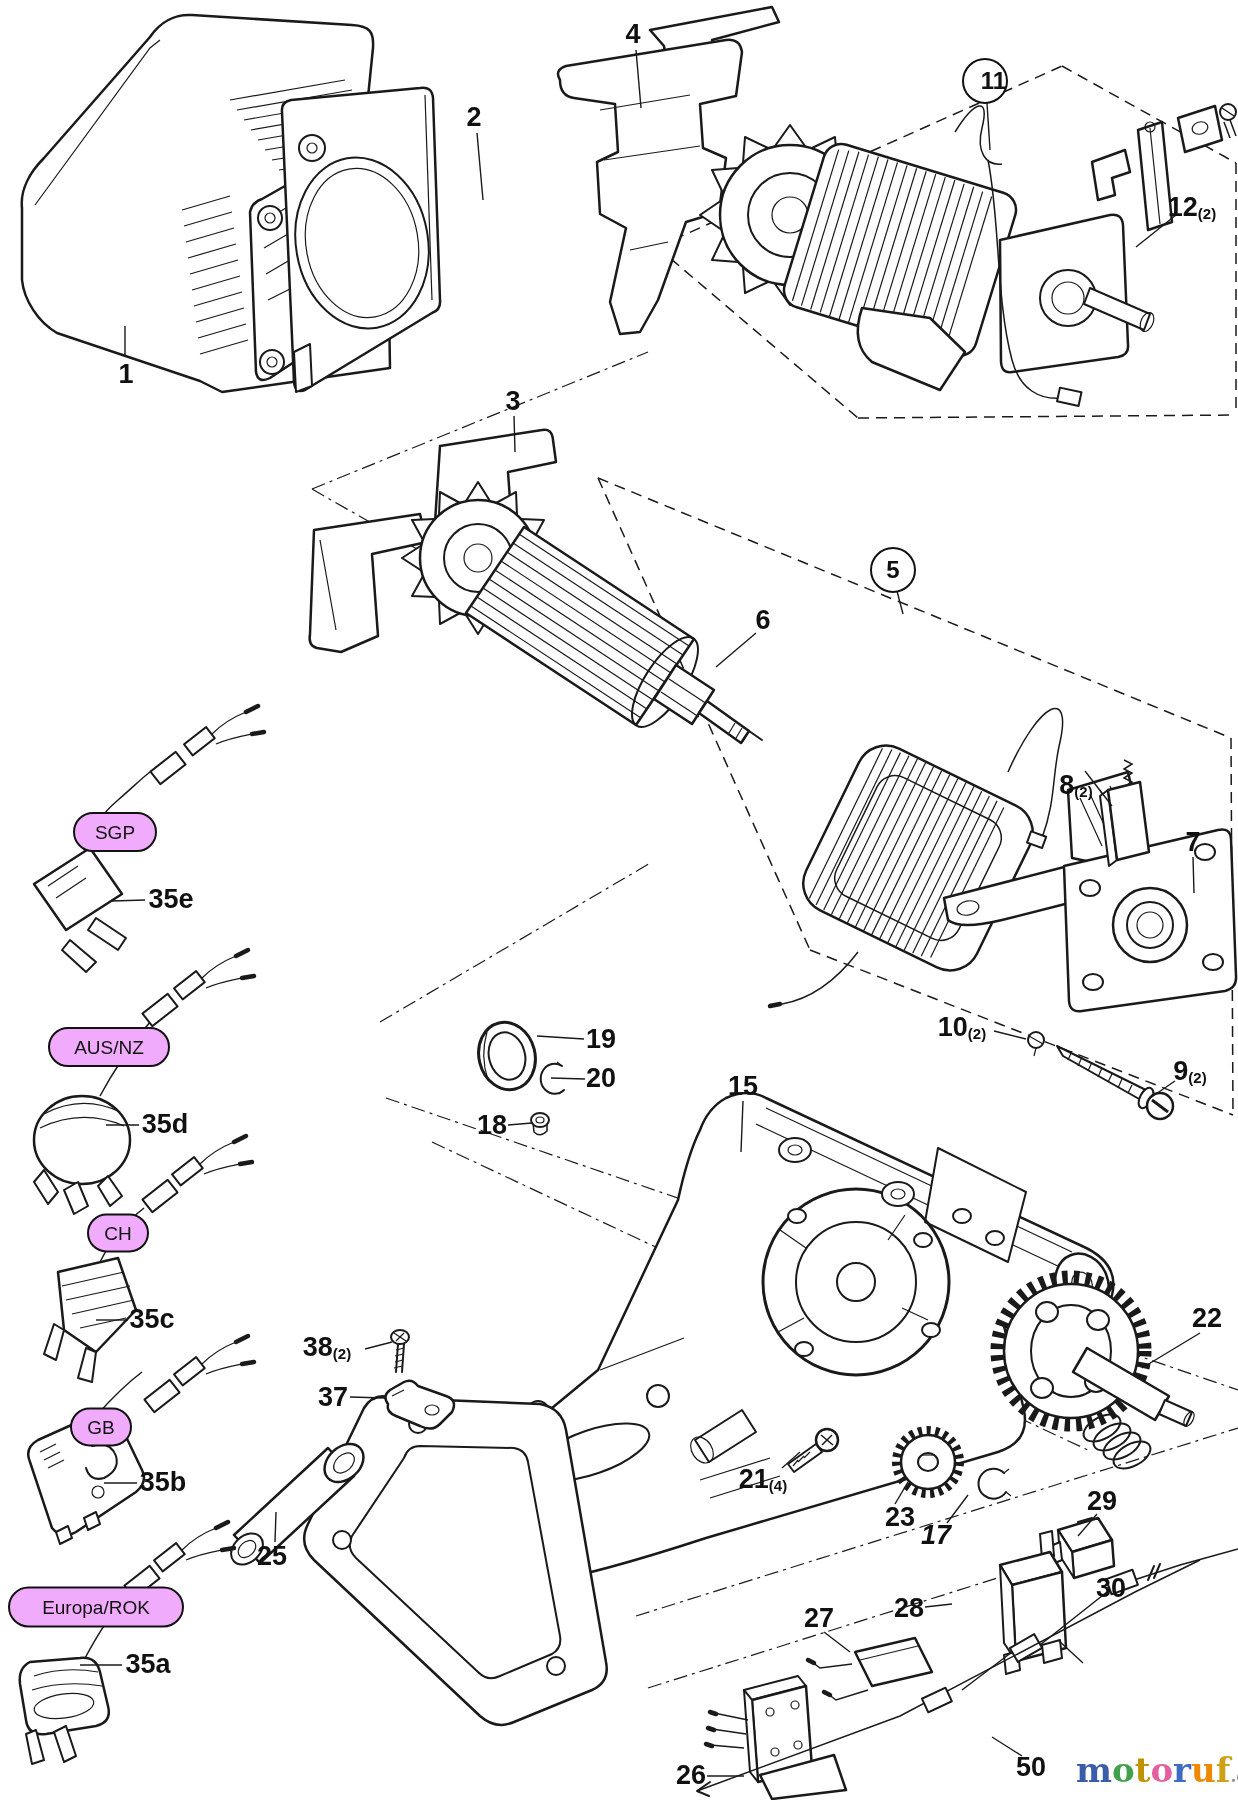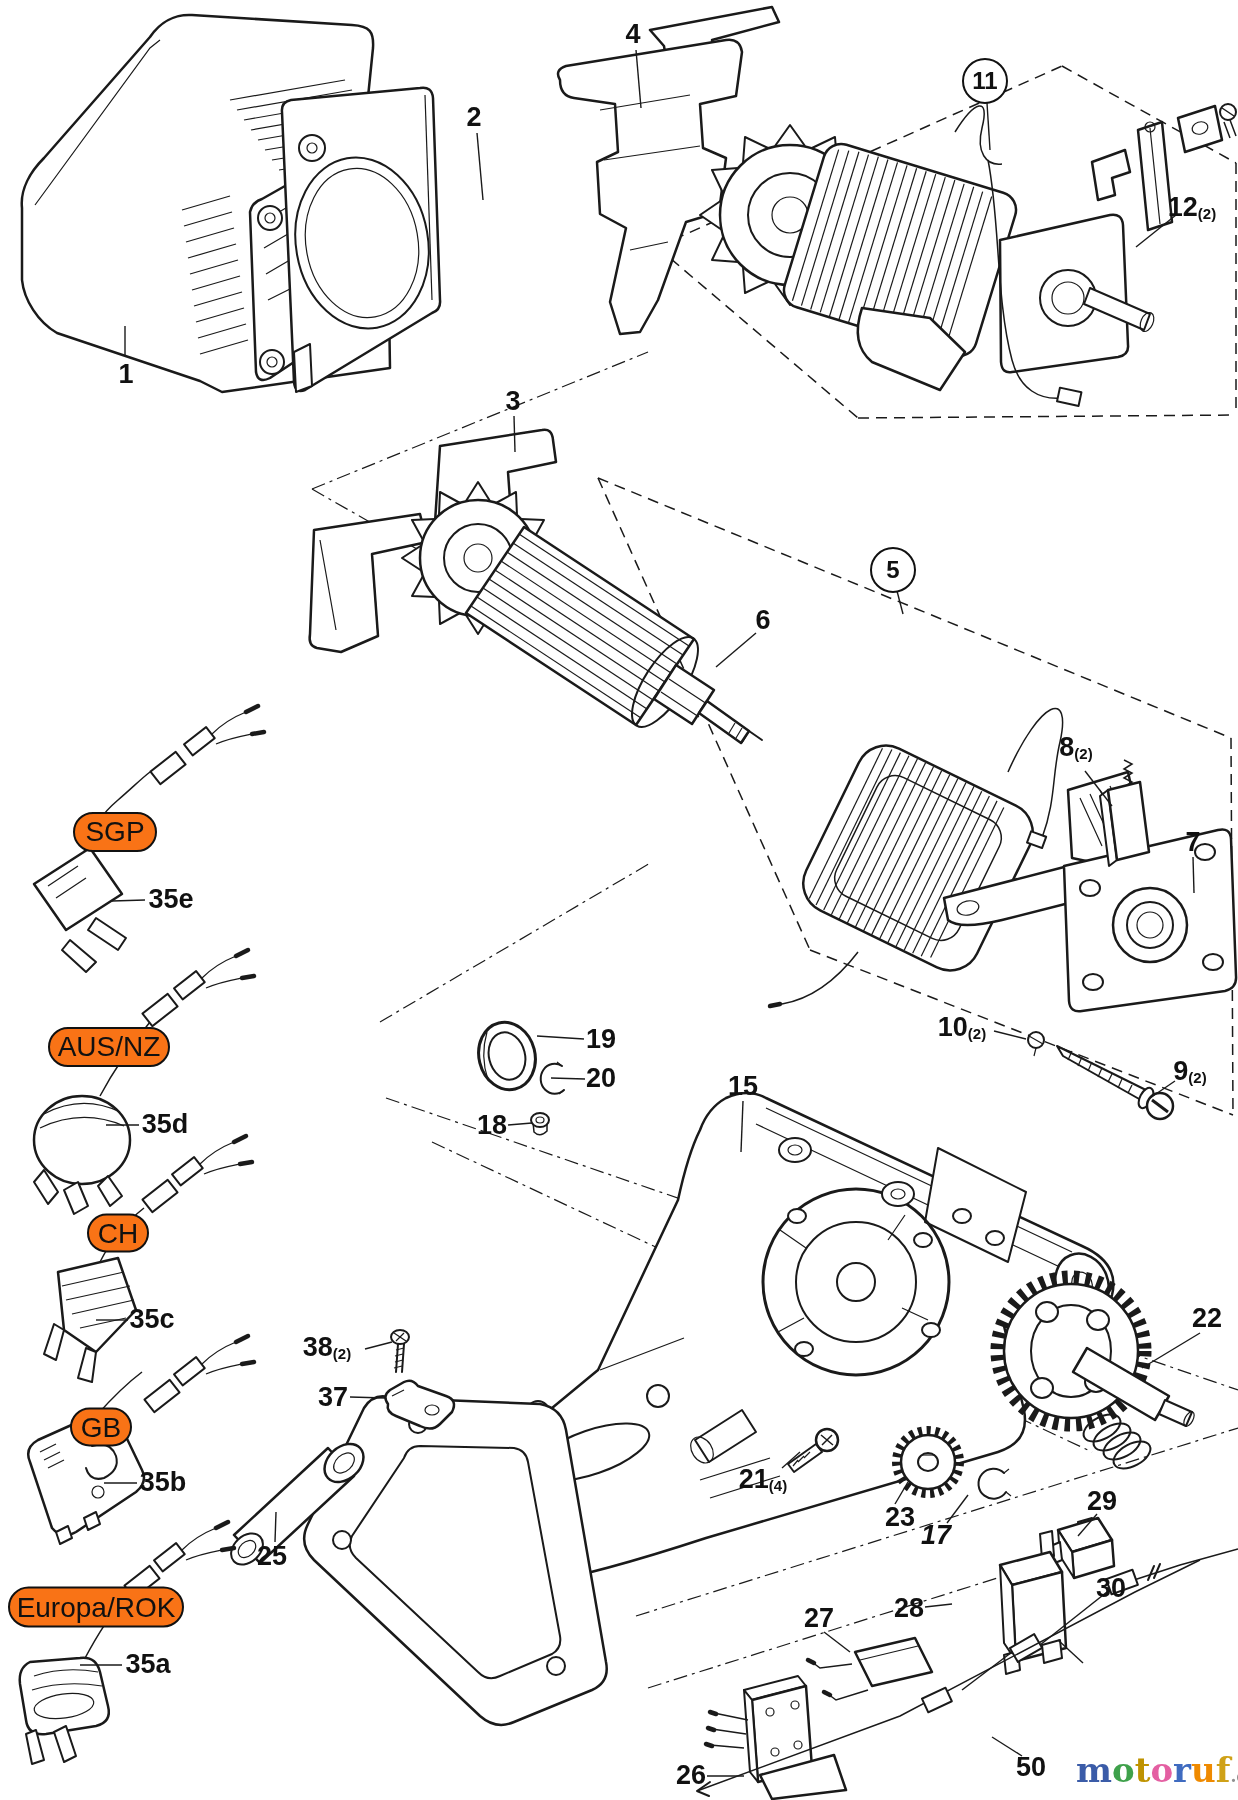--- a/index.html
+++ b/index.html
@@ -18,21 +18,21 @@
   .teeth{fill:#ffffff;stroke:#1a1a1a;stroke-width:2;stroke-linejoin:round;}
   .gearteeth{fill:none;stroke:#1a1a1a;}
   .tip{stroke:#1a1a1a;stroke-width:4.5;stroke-linecap:round;}
   
   .plabel{position:absolute;transform:translate(-50%,-50%);color:#111;font-weight:bold;
           font-size:27px;white-space:nowrap;line-height:1;}
   .plabel .sub{font-size:15px;position:relative;top:3px;font-weight:bold;}
   .circ{width:42px;height:42px;border:2.5px solid #111;border-radius:50%;background:#fff;
         display:flex;align-items:center;justify-content:center;font-size:24px;}
   .rtag{position:absolute;transform:translate(-50%,-50%);border:2.5px solid #111;border-radius:999px;
-        background:#f97316;color:#111;font-size:28px;display:flex;align-items:center;justify-content:center;
+        background:#f0abfc;color:#111;font-size:19px;display:flex;align-items:center;justify-content:center;
         white-space:nowrap;line-height:1;}
   
   #watermark{position:absolute;left:1076px;top:1753px;font-family:"DejaVu Serif",serif;
              font-weight:bold;font-size:34px;line-height:1;white-space:nowrap;}
   #watermark .suffix{font-size:17px;font-weight:bold;}
 </style>
 </head>
 <body>
 
 <div id="canvas">
@@ -569,29 +569,29 @@
       <line x1="128" y1="1320" x2="96" y2="1320" stroke="#1a1a1a" stroke-width="1.4"></line>
       <line x1="137" y1="1483" x2="104" y2="1483" stroke="#1a1a1a" stroke-width="1.4"></line>
       <line x1="122" y1="1665" x2="80" y2="1665" stroke="#1a1a1a" stroke-width="1.4"></line>
     </svg>
 
 <div id="labels">
       <div class="plabel" style="left: 126px; top: 374px;"><span class="num">1</span></div>
       <div class="plabel" style="left: 474px; top: 117px;"><span class="num">2</span></div>
       <div class="plabel" style="left: 633px; top: 34px;"><span class="num">4</span></div>
       <div class="plabel" style="left: 513px; top: 401px;"><span class="num">3</span></div>
-      <div class="plabel circ" style="left: 985px; top: 81px;">
+      <div class="plabel circ" style="left: 985px; top: 81px; justify-content: flex-end;">
         <span class="num">11</span>
       </div>
       <div class="plabel" style="left: 1192px; top: 207px;"><span class="num">12</span><span class="sub">(2)</span></div>
       <div class="plabel circ" style="left: 893px; top: 570px;">
         <span class="num">5</span>
       </div>
       <div class="plabel" style="left: 763px; top: 620px;"><span class="num">6</span></div>
-      <div class="plabel" style="left: 1076px; top: 747px;"><span class="num">8</span><span class="sub">(2)</span></div>
+      <div class="plabel" style="left: 1076px; top: 785px;"><span class="num">8</span><span class="sub">(2)</span></div>
       <div class="plabel" style="left: 1193px; top: 842px;"><span class="num">7</span></div>
       <div class="plabel" style="left: 962px; top: 1027px;"><span class="num">10</span><span class="sub">(2)</span></div>
       <div class="plabel" style="left: 1190px; top: 1071px;"><span class="num">9</span><span class="sub">(2)</span></div>
       <div class="plabel" style="left: 601px; top: 1039px;"><span class="num">19</span></div>
       <div class="plabel" style="left: 601px; top: 1078px;"><span class="num">20</span></div>
       <div class="plabel" style="left: 492px; top: 1125px;"><span class="num">18</span></div>
       <div class="plabel" style="left: 743px; top: 1086px;"><span class="num">15</span></div>
       <div class="plabel" style="left: 327px; top: 1347px;"><span class="num">38</span><span class="sub">(2)</span></div>
       <div class="plabel" style="left: 333px; top: 1397px;"><span class="num">37</span></div>
       <div class="plabel" style="left: 272px; top: 1556px;"><span class="num">25</span></div>

